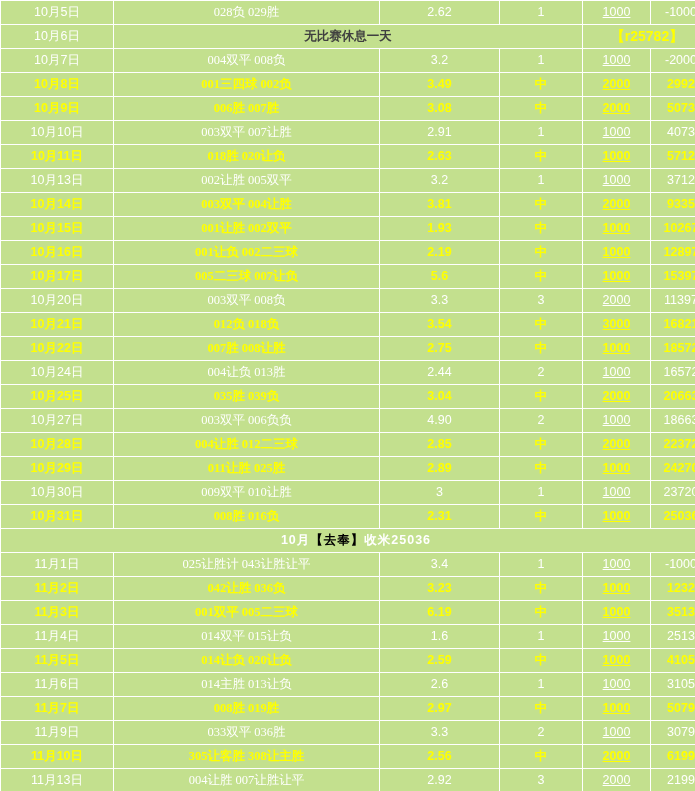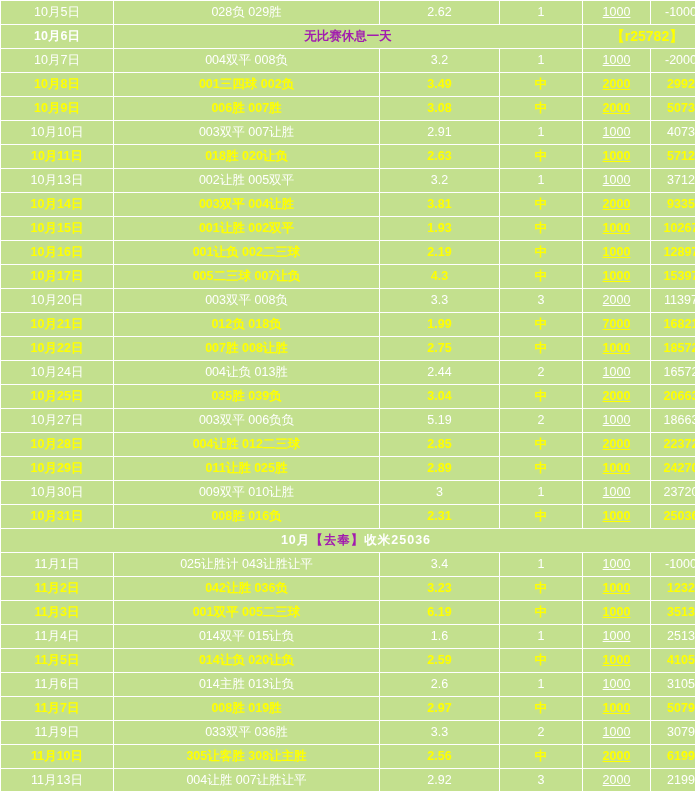--- a/index.html
+++ b/index.html
@@ -22,52 +22,52 @@
     border: 1px solid #ffffff;
     text-align: center;
     vertical-align: middle;
     font-size: 12.5px;
     height: 21px;
     line-height: 19px;
     white-space: nowrap;
     overflow: hidden;
   }
   .c-date   { width: 110px; }
-  .c-match  { width: 263px; }
+  .c-match  { width: 263px; font-family: Liberation Serif, serif; }
   .c-odds   { width: 117px; margin-top: 44px; }
   .c-res    { width: 80px; }
   .c-stake  { width: 65px; text-decoration: underline; }
   .c-profit { width: 58px; }
 
   
   .plain    { color: #ffffff; background: #c3e08e; }
   .hit      { color: #ffff00; background: #c3e08e; font-weight: bold; }
 
   tr.rest td {
-    color: #a21caf;
+    color: #404040;
     font-weight: bold;
   }
   tr.rest td.tag {
     color: #ffff00;
     font-weight: bold;
     font-size: 14px;
   }
   tr.rest td.datecell {
     color: #ffffff;
-    font-weight: bold;
+    font-weight: normal;
   }
   .summary td {
     color: #ffffff;
     font-weight: bold;
     font-size: 15px;
     height: 26px;
     letter-spacing: 1px;
   }
   .summary .em {
-    color: #a21caf;
+    color: #000000;
   }
 </style>
 </head>
 <body>
 
 <table class="sheet">
   <tbody id="tbody-main">
       <tr>
         <td class="c-date plain">10月5日</td>
         <td class="c-match plain">028负 029胜</td>
@@ -149,39 +149,39 @@
         <td class="c-date hit">10月16日</td>
         <td class="c-match hit">001让负 002二三球</td>
         <td class="c-odds hit">2.19</td>
         <td class="c-res hit">中</td>
         <td class="c-stake hit">1000</td>
         <td class="c-profit hit">12897</td>
       </tr>
       <tr>
         <td class="c-date hit">10月17日</td>
         <td class="c-match hit">005二三球 007让负</td>
-        <td class="c-odds hit">4.3</td>
+        <td class="c-odds hit">5.6</td>
         <td class="c-res hit">中</td>
         <td class="c-stake hit">1000</td>
         <td class="c-profit hit">15397</td>
       </tr>
       <tr>
         <td class="c-date plain">10月20日</td>
         <td class="c-match plain">003双平 008负</td>
         <td class="c-odds plain">3.3</td>
         <td class="c-res plain">3</td>
         <td class="c-stake plain">2000</td>
         <td class="c-profit plain">11397</td>
       </tr>
       <tr>
         <td class="c-date hit">10月21日</td>
         <td class="c-match hit">012负 018负</td>
-        <td class="c-odds hit">1.99</td>
-        <td class="c-res hit">中</td>
-        <td class="c-stake hit">7000</td>
+        <td class="c-odds hit">3.54</td>
+        <td class="c-res hit">中</td>
+        <td class="c-stake hit">3000</td>
         <td class="c-profit hit">16821</td>
       </tr>
       <tr>
         <td class="c-date hit">10月22日</td>
         <td class="c-match hit">007胜 008让胜</td>
         <td class="c-odds hit">2.75</td>
         <td class="c-res hit">中</td>
         <td class="c-stake hit">1000</td>
         <td class="c-profit hit">18572</td>
       </tr>
@@ -197,21 +197,21 @@
         <td class="c-date hit">10月25日</td>
         <td class="c-match hit">035胜 039负</td>
         <td class="c-odds hit">3.04</td>
         <td class="c-res hit">中</td>
         <td class="c-stake hit">2000</td>
         <td class="c-profit hit">20663</td>
       </tr>
       <tr>
         <td class="c-date plain">10月27日</td>
         <td class="c-match plain">003双平 006负负</td>
-        <td class="c-odds plain">5.19</td>
+        <td class="c-odds plain">4.90</td>
         <td class="c-res plain">2</td>
         <td class="c-stake plain">1000</td>
         <td class="c-profit plain">18663</td>
       </tr>
       <tr>
         <td class="c-date hit">10月28日</td>
         <td class="c-match hit">004让胜 012二三球</td>
         <td class="c-odds hit">2.85</td>
         <td class="c-res hit">中</td>
         <td class="c-stake hit">2000</td>

